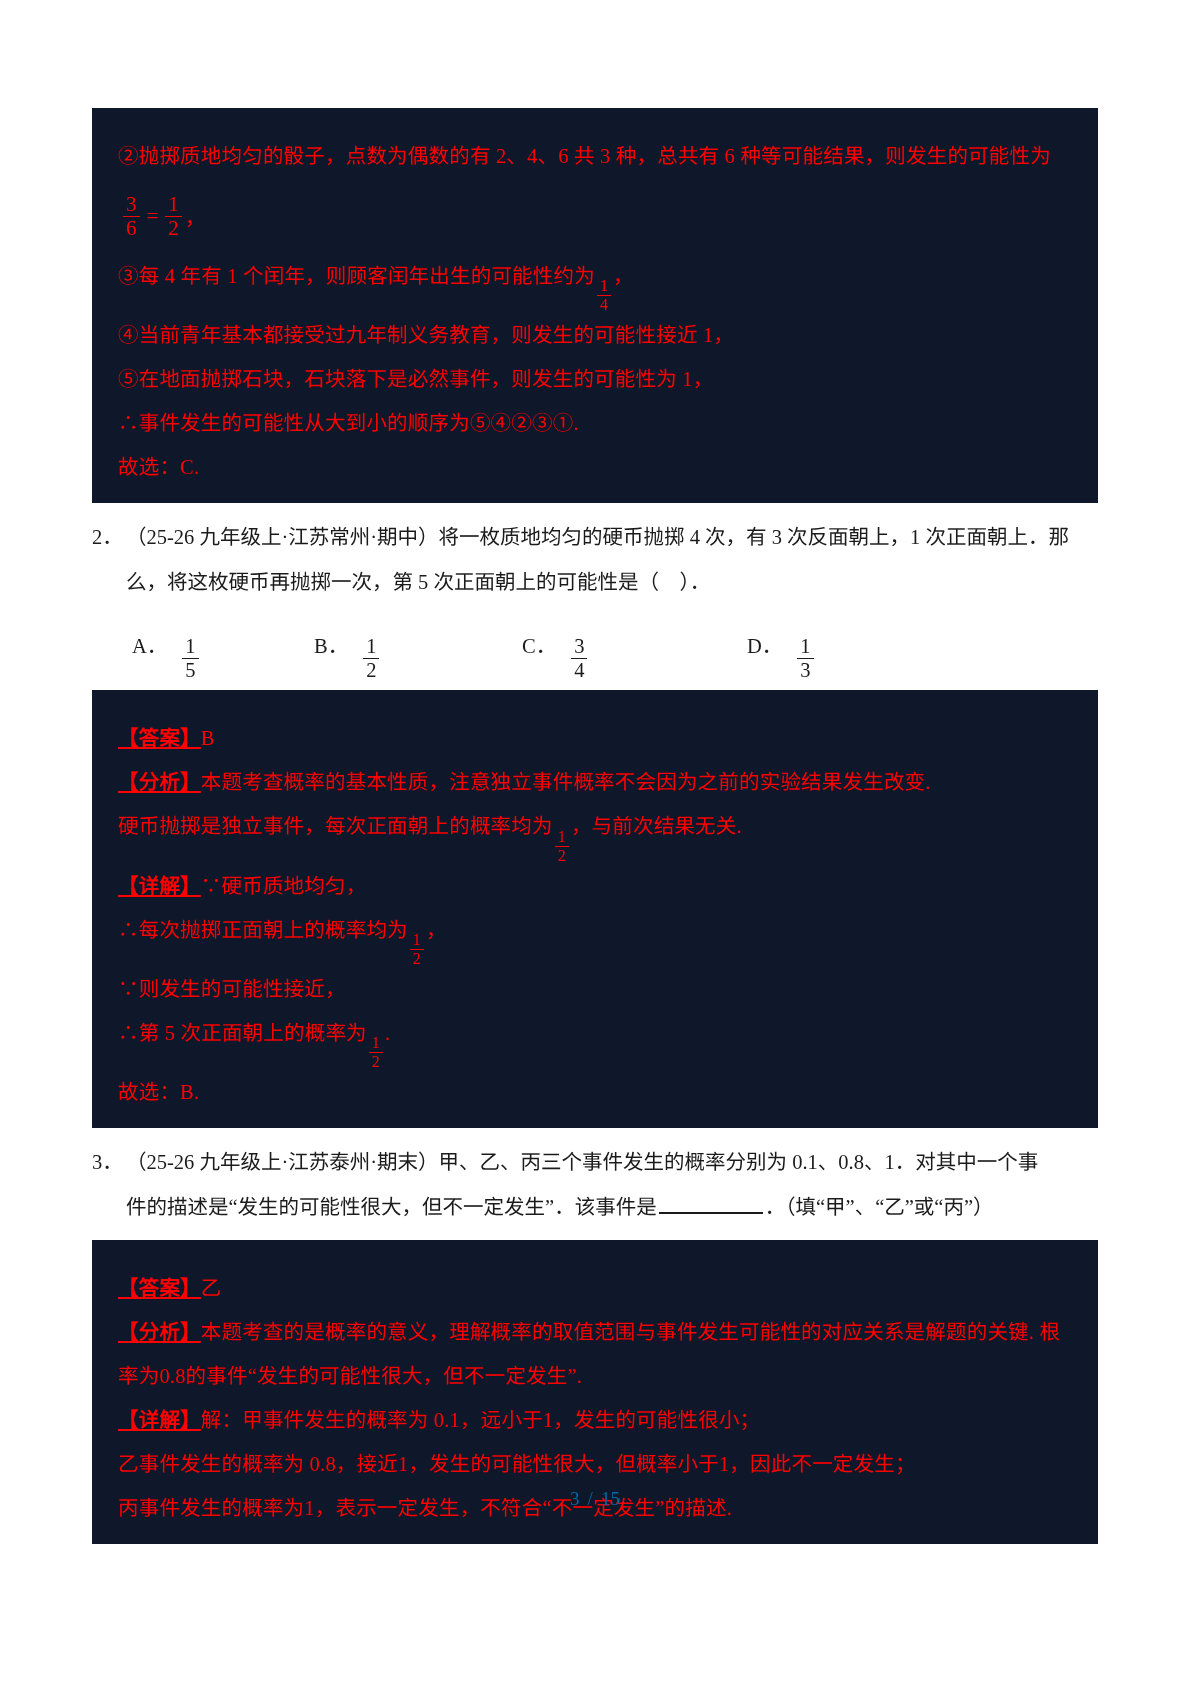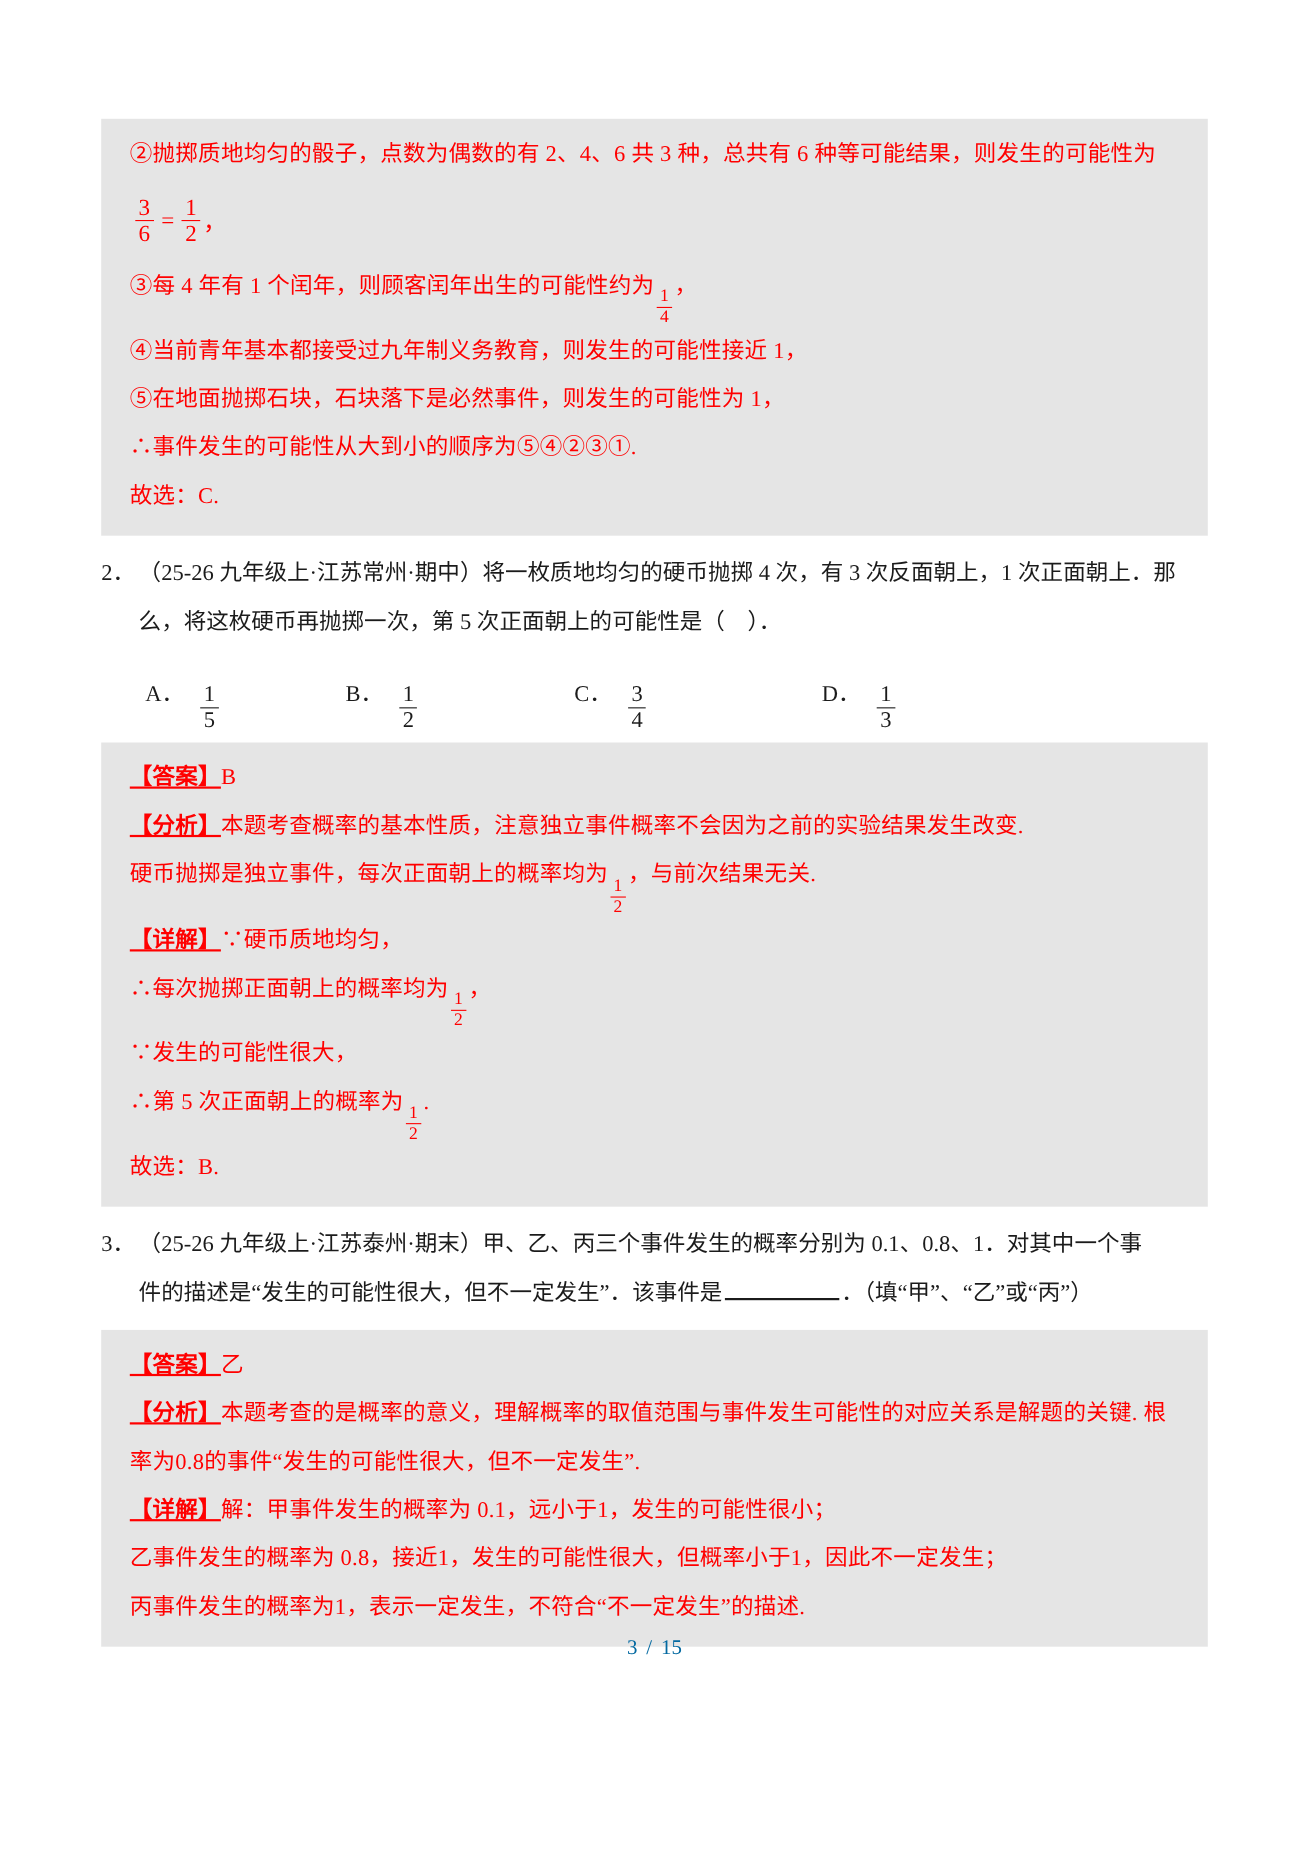--- a/index.html
+++ b/index.html
@@ -19,23 +19,23 @@
   }
   .content {
     position: absolute;
     left: 92px;
     top: 108px;
     width: 1006px;
   }
 
   
   .ans-block {
-    background: #e5e5e5;
+    background: #0f172a;
     color: #ff0000;
-    padding: 10px 26px 14px 26px;
+    padding: 26px 26px 14px 26px;
     box-sizing: border-box;
   }
   .ans-block .ln {
     font-size: 20.5px;
     line-height: 44px;
     letter-spacing: 0.2px;
     white-space: nowrap;
   }
   .ans-block .ln.wrap { white-space: normal; }
   .tag { font-weight: 700; text-decoration: underline; }
@@ -237,21 +237,21 @@
         <span class="tag">【详解】</span><span>∵硬币质地均匀，</span>
       </div>
 
       <div class="ln wrap">
         <span>∴每次抛掷正面朝上的概率均为</span><span class="frac">
             <span class="num">1</span>
             <span class="den">2</span>
           </span><span>，</span>
       </div>
 
-      <div class="ln wrap">∵发生的可能性很大，</div>
+      <div class="ln wrap">∵则发生的可能性接近，</div>
 
       <div class="ln wrap">
         <span>∴第 5 次正面朝上的概率为</span><span class="frac">
             <span class="num">1</span>
             <span class="den">2</span>
           </span><span>.</span>
       </div>
 
       <div class="ln wrap">故选：B.</div>
     </div>

